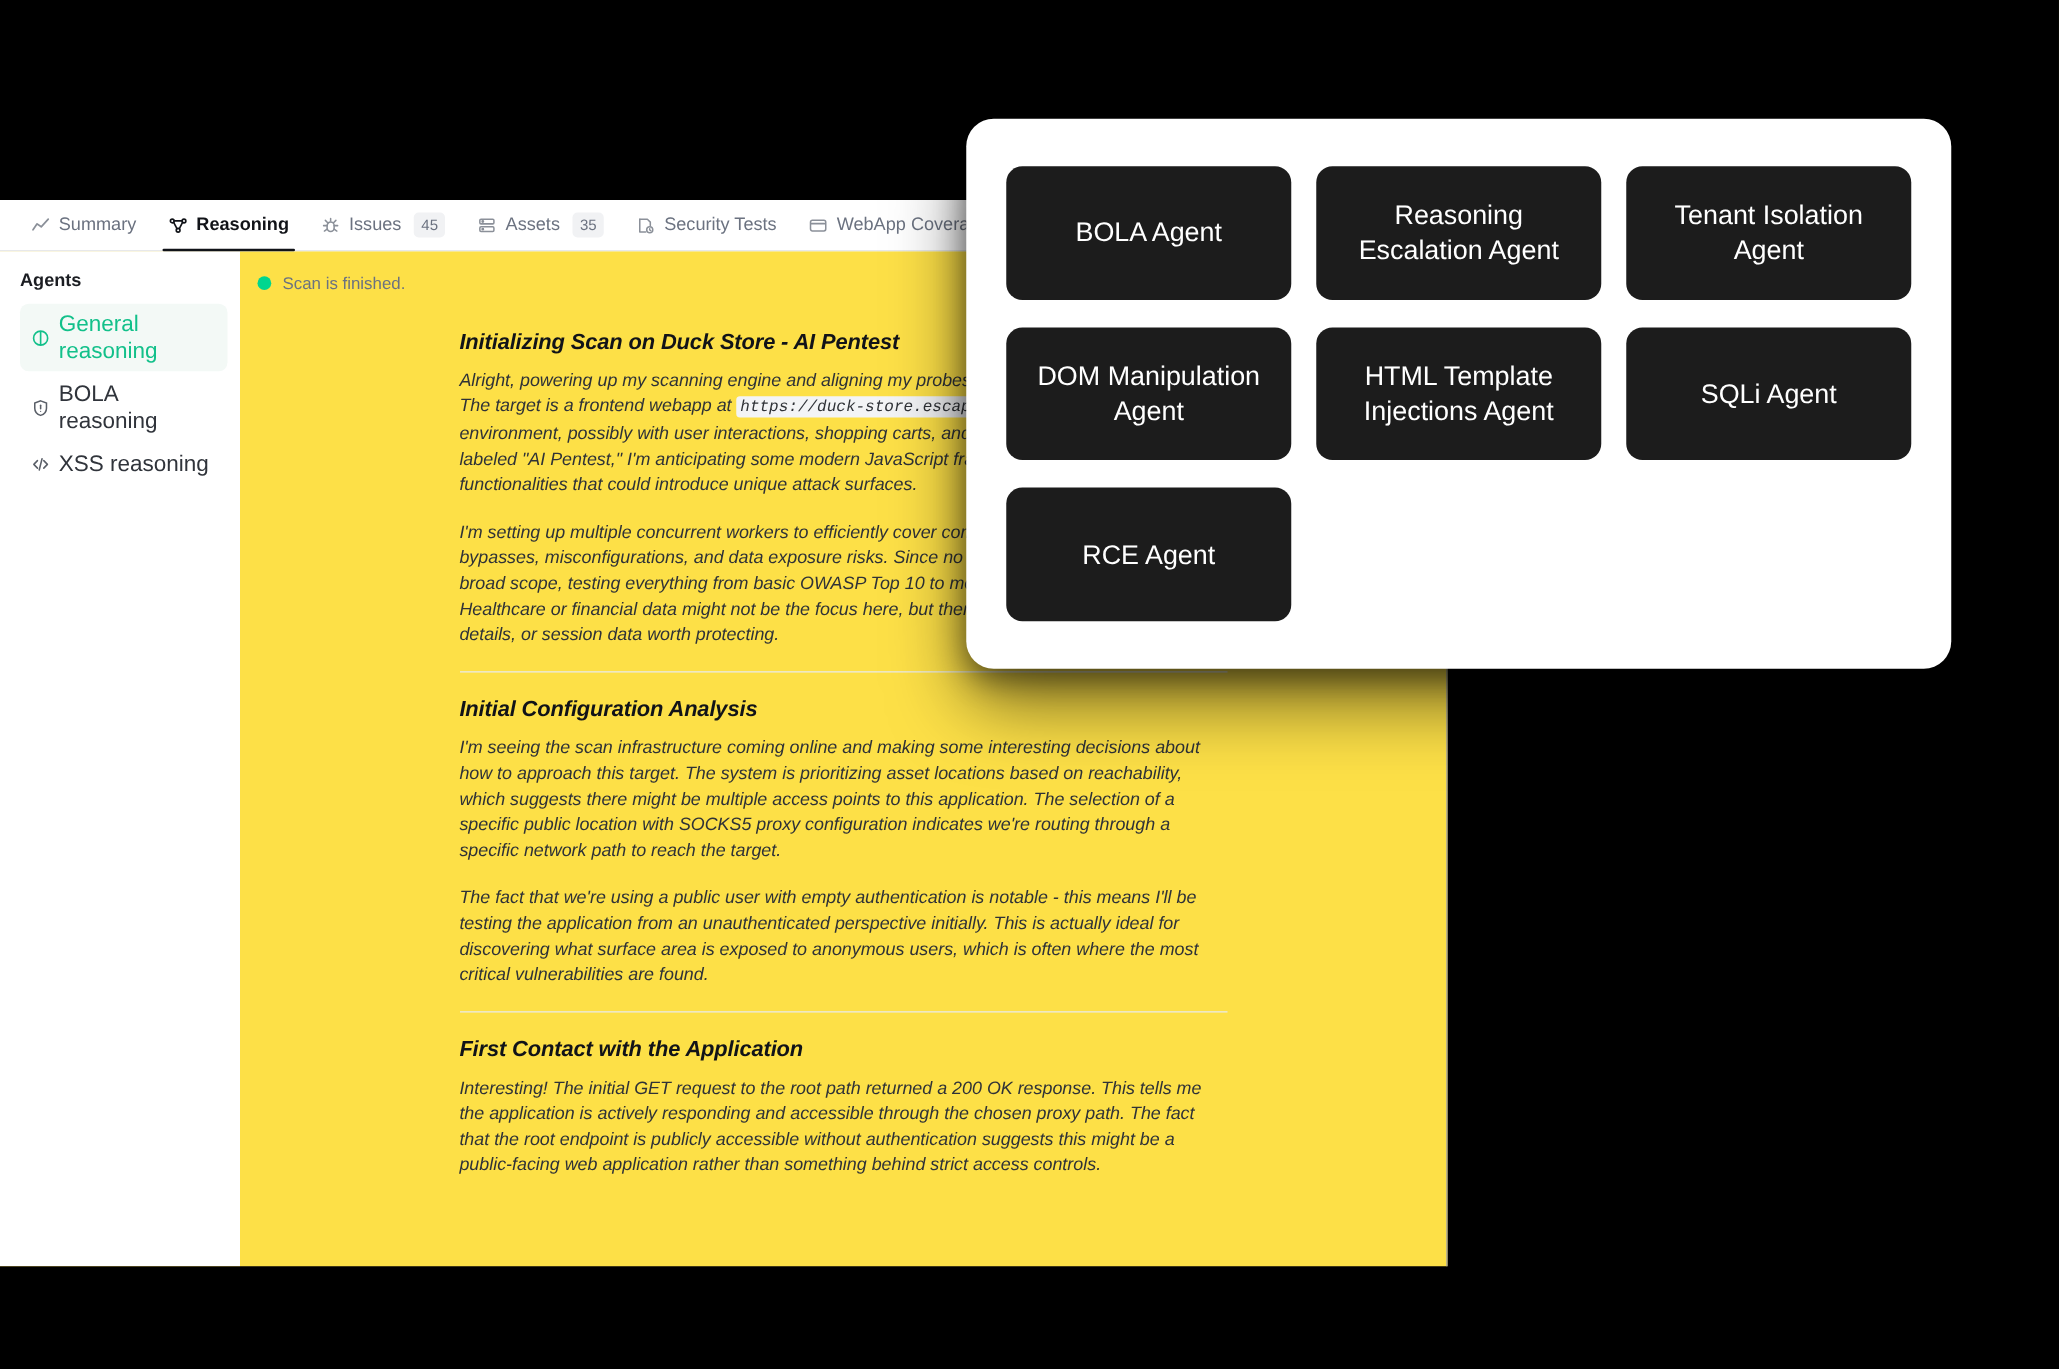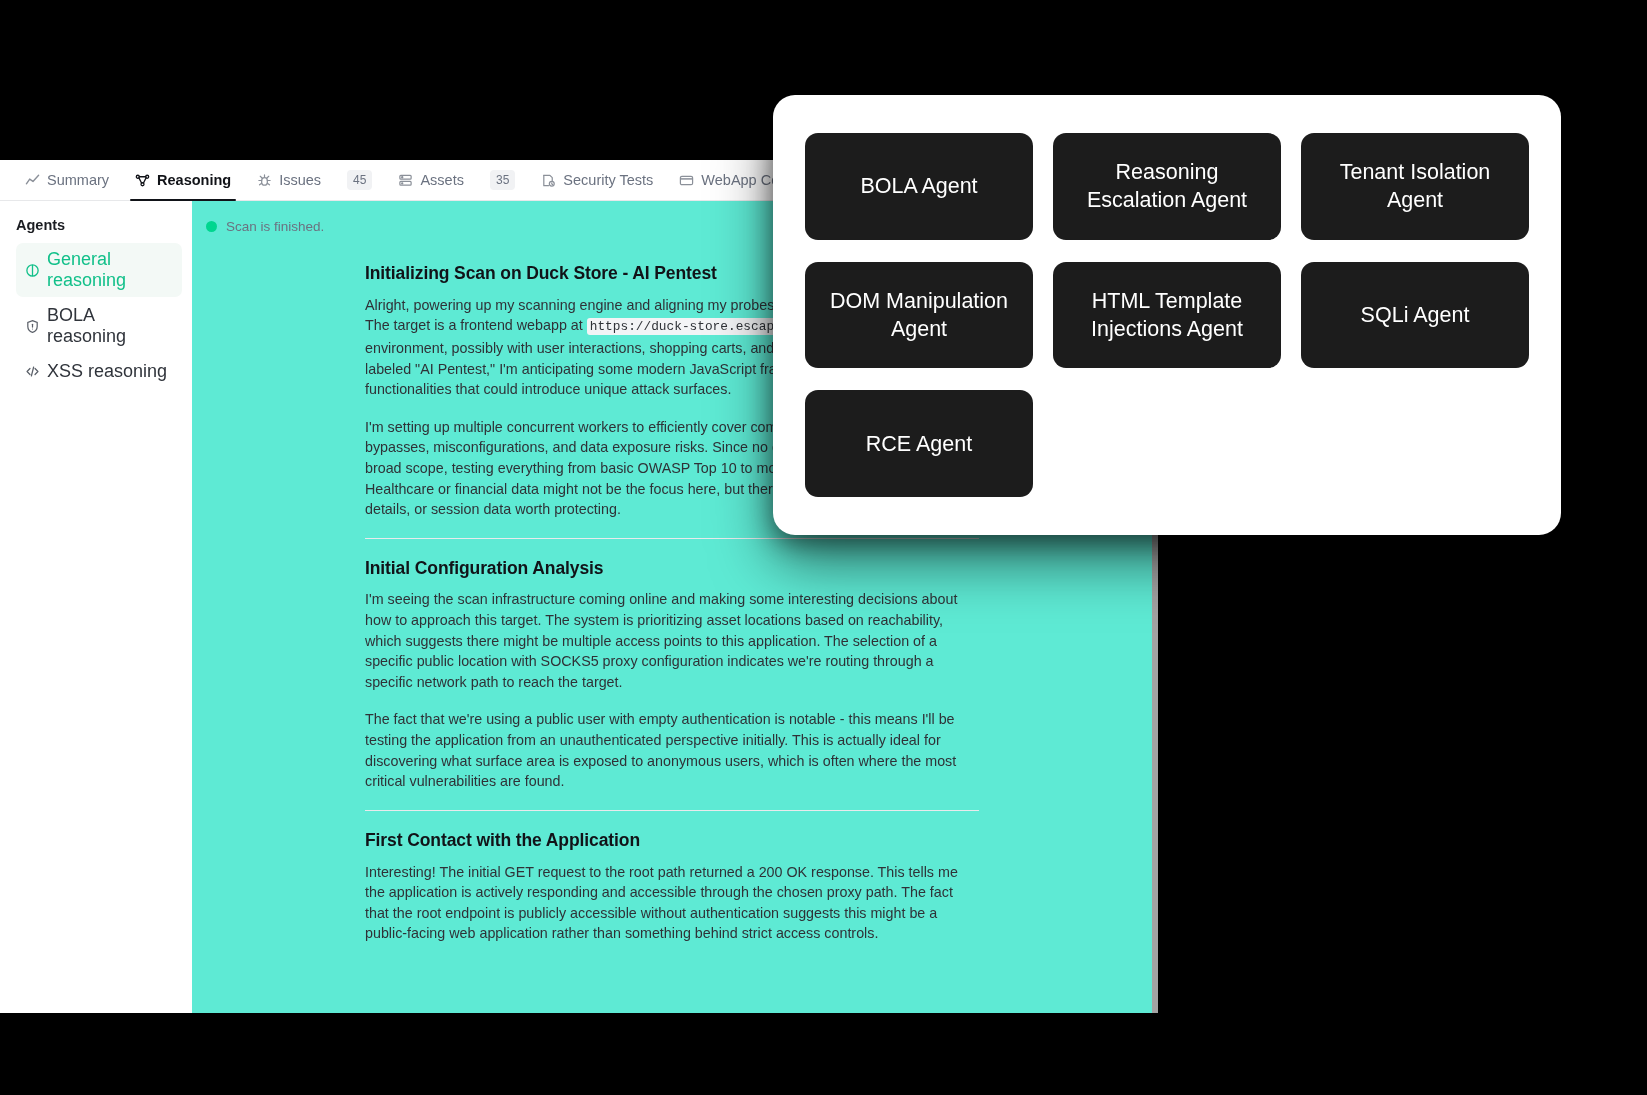--- a/index.html
+++ b/index.html
@@ -11,23 +11,23 @@
     font-family: "Liberation Sans", sans-serif;
     overflow: hidden;
   }
   #stage { position: relative; width: 1647px; height: 1095px; background: #000; }
 
   
   #app-window {
     position: absolute;
     left: 0; top: 160px;
     width: 1158px; height: 853px;
-    background: #5eead4;
+    background: #fde047;
     overflow: hidden;
-    border-right: 6px solid #a3a3a3;
+    border-right: 1px solid #a3a3a3;
   }
 
   
   #tabbar {
     position: relative;
     height: 41px;
     background: #fff;
     border-bottom: 1px solid #e7e8ea;
     display: flex;
     align-items: center;
@@ -55,21 +55,21 @@
     background: #111318; border-radius: 2px;
   }
   .tab .badge {
     display: inline-block;
     background: #f1f2f4;
     color: #6b7280;
     font-size: 12px;
     line-height: 1;
     padding: 4px 6px;
     border-radius: 4px;
-    margin-left: 19px;
+    margin-left: 3px;
   }
 
   
   #body-split { display: flex; height: calc(100% - 41px); }
 
   
   #sidebar {
     width: 192px; flex: 0 0 192px;
     padding: 16px 10px 0 16px;
     background: #fff;
@@ -114,20 +114,21 @@
     width: 11px; height: 11px; border-radius: 50%;
     background: #00d68f; flex: 0 0 11px;
   }
   #doc {
     width: 614px;
     margin: 0 auto;
     padding-top: 14px;
     color: #2f3237;
     font-size: 14.3px;
     line-height: 20.6px;
+    font-style: italic;
   }
   #doc h2 {
     font-size: 17.5px;
     font-weight: 700;
     color: #111318;
     margin: 14px 0 10px 0;
     line-height: 1.3;
     letter-spacing: -0.1px;
   }
   #doc p { margin: 0 0 17px 0; }

